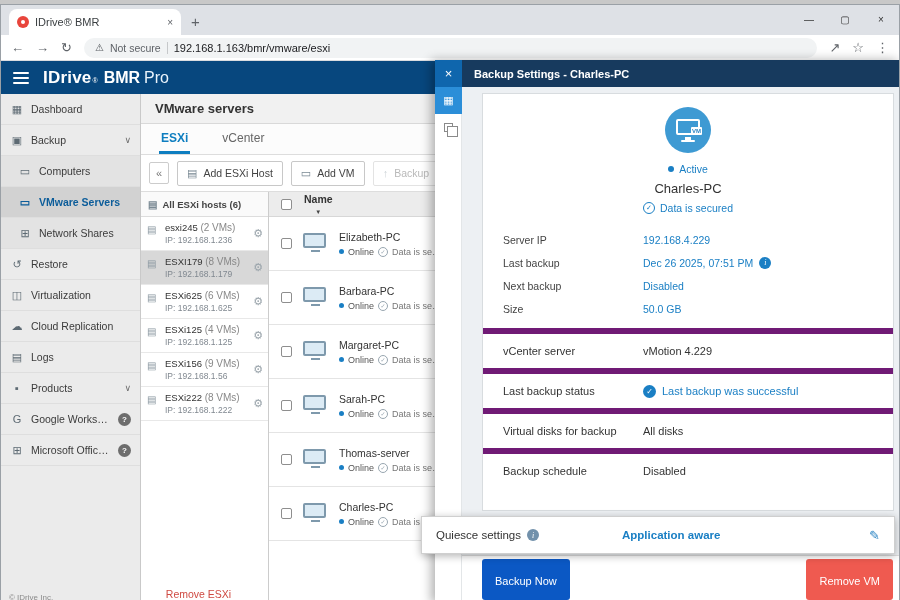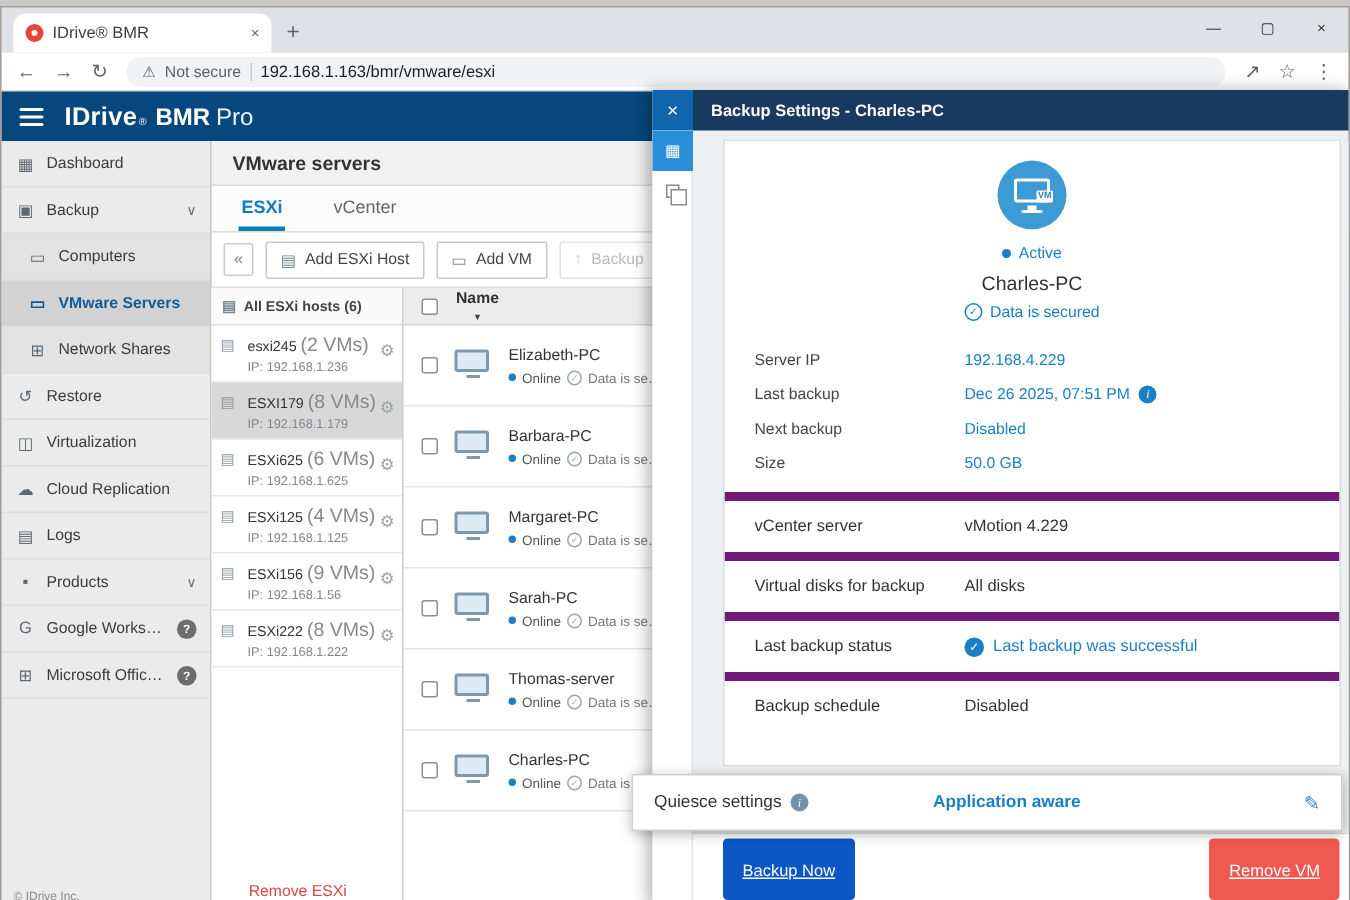--- a/index.html
+++ b/index.html
@@ -70,21 +70,21 @@
 
   .m-body{flex:1;display:flex;min-height:0;}
   .hostpanel{width:128px;border-right:1px solid #ccc;background:#fff;position:relative;flex:none;}
   .hp-header{height:25px;display:flex;align-items:center;gap:5px;padding:0 7px;border-bottom:1px solid #ddd;
              font-size:9.5px;font-weight:bold;color:#444;background:#fafafa;}
   .hp-icon{color:#7a8a94;font-size:10px;}
   .host{padding:5px 16px 5px 24px;border-bottom:1px solid #e8e8e8;position:relative;cursor:pointer;}
   .host.selected{background:#d8d8d8;}
   .h-icon{position:absolute;left:6px;top:7px;color:#8a97a0;font-size:10px;}
   .h-name{font-size:9.5px;color:#333;white-space:nowrap;overflow:hidden;}
-  .h-count{color:#888;font-size:13px;}
+  .h-count{color:#888;font-size:10px;}
   .h-ip{font-size:8.5px;color:#808890;margin-top:2px;white-space:nowrap;}
   .gear{position:absolute;right:5px;top:10px;color:#9aa4ab;font-size:11px;}
   .hp-remove{position:absolute;bottom:6px;left:0;right:12px;text-align:center;color:#cf4a42;font-size:10.5px;cursor:pointer;}
 
   .vmtable{flex:1;min-width:0;display:flex;flex-direction:column;}
   .vt-header{height:25px;background:#ececec;border-bottom:1px solid #d7d7d7;display:flex;align-items:center;
              gap:12px;padding:0 12px;flex:none;}
   .cbx{width:11px;height:11px;border:1px solid #8e8e8e;border-radius:2px;background:#fff;flex:none;}
   .vt-name{font-size:10.5px;font-weight:bold;color:#333;display:flex;align-items:center;gap:4px;flex-direction:column;}
   .sort{font-size:6px;color:#444;}
@@ -145,21 +145,21 @@
            display:flex;align-items:center;justify-content:center;flex:none;}
   .quiesce{position:absolute;left:-14px;right:6px;top:429px;height:38px;background:#fff;border:1px solid #cfcfcf;
            box-shadow:0 2px 8px rgba(0,0,0,.3);display:flex;align-items:center;padding:0 14px;z-index:5;}
   .q-label{font-size:11.5px;color:#333;display:flex;align-items:center;gap:6px;}
   .q-info{width:12px;height:12px;border-radius:50%;background:#7291ab;color:#fff;font-size:8px;font-style:italic;
           font-family:"Liberation Serif",serif;display:flex;align-items:center;justify-content:center;}
   .q-value{position:absolute;left:200px;color:#1a7fc4;font-size:11.5px;font-weight:bold;}
   .q-edit{margin-left:auto;color:#2e86c4;font-size:13px;cursor:pointer;}
   .p-footer{flex:none;height:48px;background:#fff;border-top:1px solid #ddd;display:flex;align-items:center;
             justify-content:space-between;padding:0 8px 0 20px;}
-  .btn{height:41px;border-radius:3px;color:#fff;font-size:11px;padding:16px 13px;text-decoration:underline;}
+  .btn{height:41px;border-radius:3px;color:#fff;font-size:11px;padding:16px 13px;}
   .btn.primary{background:#0b58c4;}
   .btn.danger{background:#ef5a50;}
 </style>
 </head>
 <body>
 
 <div class="screen">
 
   <div class="tabbar">
     <div class="tab">
@@ -569,32 +569,32 @@
 
                 <div class="s-row">
                   <span class="s-label">vCenter server</span>
                   <span class="s-value">
 
                     <span>vMotion 4.229</span>
                   </span>
                 </div>
 
                 <div class="s-row">
-                  <span class="s-label">Virtual disks for backup</span>
-                  <span class="s-value">
-
-                    <span>All disks</span>
-                  </span>
-                </div>
-
-                <div class="s-row">
                   <span class="s-label">Last backup status</span>
                   <span class="s-value blue-val">
                     <span class="s-check">✓</span>
                     <span>Last backup was successful</span>
+                  </span>
+                </div>
+
+                <div class="s-row">
+                  <span class="s-label">Virtual disks for backup</span>
+                  <span class="s-value">
+
+                    <span>All disks</span>
                   </span>
                 </div>
 
                 <div class="s-row">
                   <span class="s-label">Backup schedule</span>
                   <span class="s-value">
 
                     <span>Disabled</span>
                   </span>
                 </div>

